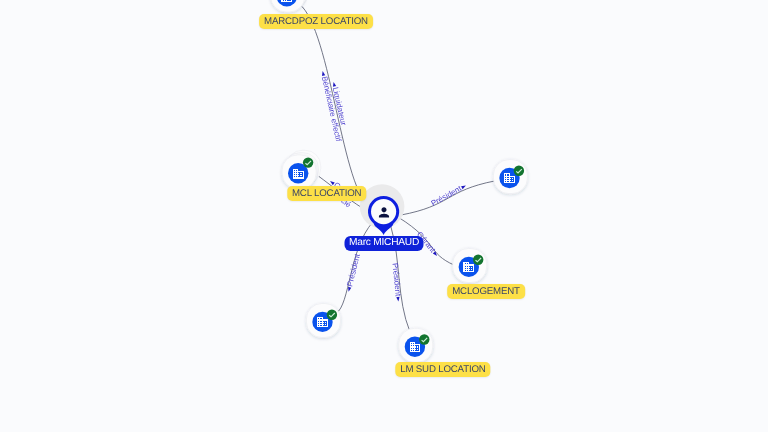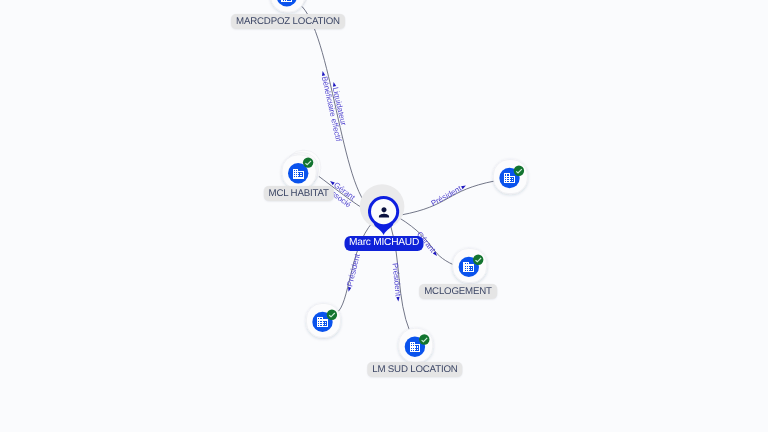--- a/index.html
+++ b/index.html
@@ -3,24 +3,24 @@
 <meta charset="utf-8">
 <title>Network graph</title>
 <style>
   html,body{margin:0;padding:0;}
   body{width:768px;height:432px;overflow:hidden;background:#fafbfd;
        font-family:"Liberation Sans",sans-serif;
        -webkit-font-smoothing:antialiased;text-rendering:geometricPrecision;}
   .nlabel,.clabel{-webkit-font-smoothing:antialiased;}
   #stage{position:relative;width:768px;height:432px;overflow:hidden;background:#fafbfd;}
   svg.layer{position:absolute;left:0;top:0;}
-  .nlabel{position:absolute;background:#e5e5e5;border-radius:5px;
+  .nlabel{position:absolute;background:#fde047;border-radius:5px;
     color:#3d4766;font-size:9.7px;letter-spacing:-0.18px;white-space:nowrap;line-height:13px;
     padding:1px 5px 1px;transform:translate(-50%,0);
-    box-shadow:0 1px 2px rgba(40,50,90,.06),0 0 0 .5px rgba(60,70,110,.03);}
+    box-shadow:0 1px 2px rgba(40,50,90,.06),0 0 0 .5px rgba(60,70,110,.03);margin-left:28px;}
   .clabel{position:absolute;background:#0f22d9;border-radius:6px;color:#fff;
     font-size:10.2px;letter-spacing:-0.25px;white-space:nowrap;line-height:12.7px;padding:1px 4.5px 1px;
     transform:translate(-50%,0);}
 </style>
 </head>
 <body>
 
 <div id="stage">
   <svg class="layer" id="svg" width="768" height="432">
       <defs>
@@ -137,17 +137,17 @@
    A 15.6 15.6 0 1 1 393.353785438837 223.77471435447794
    C 392.37840689495334 227.67062294791089 386.1 229.70000000000002 383.6 234.9 Z" fill="#0d1fe0"></path>
           <circle cx="383.6" cy="211.6" r="12.6" fill="#fbfcfd"></circle>
           <g transform="translate(384,212.4) scale(0.6333333333333333) translate(-12,-12)">
             <path d="M12 12c2.21 0 4-1.79 4-4s-1.79-4-4-4-4 1.79-4 4 1.79 4 4 4zm0 2c-2.67 0-8 1.34-8 4v2h16v-2c0-2.66-5.33-4-8-4z" fill="#0b1240"></path>
           </g>
         </g>
       </g>
     </svg>
 <div class="nlabel" style="left: 288px; top: 14px;">MARCDPOZ LOCATION</div>
-    <div class="nlabel" style="left: 298.7px; top: 186.3px;">MCL HABITAT</div>
+    <div class="nlabel" style="left: 298.7px; top: 186.3px;">MCL LOCATION</div>
     <div class="nlabel" style="left: 458px; top: 283.5px;">MCLOGEMENT</div>
     <div class="nlabel" style="left: 414.9px; top: 362.3px;">LM SUD LOCATION</div>
     <div class="clabel" style="left: 384px; top: 236.1px;">Marc MICHAUD</div>
   </div>
 
 </body></html>

